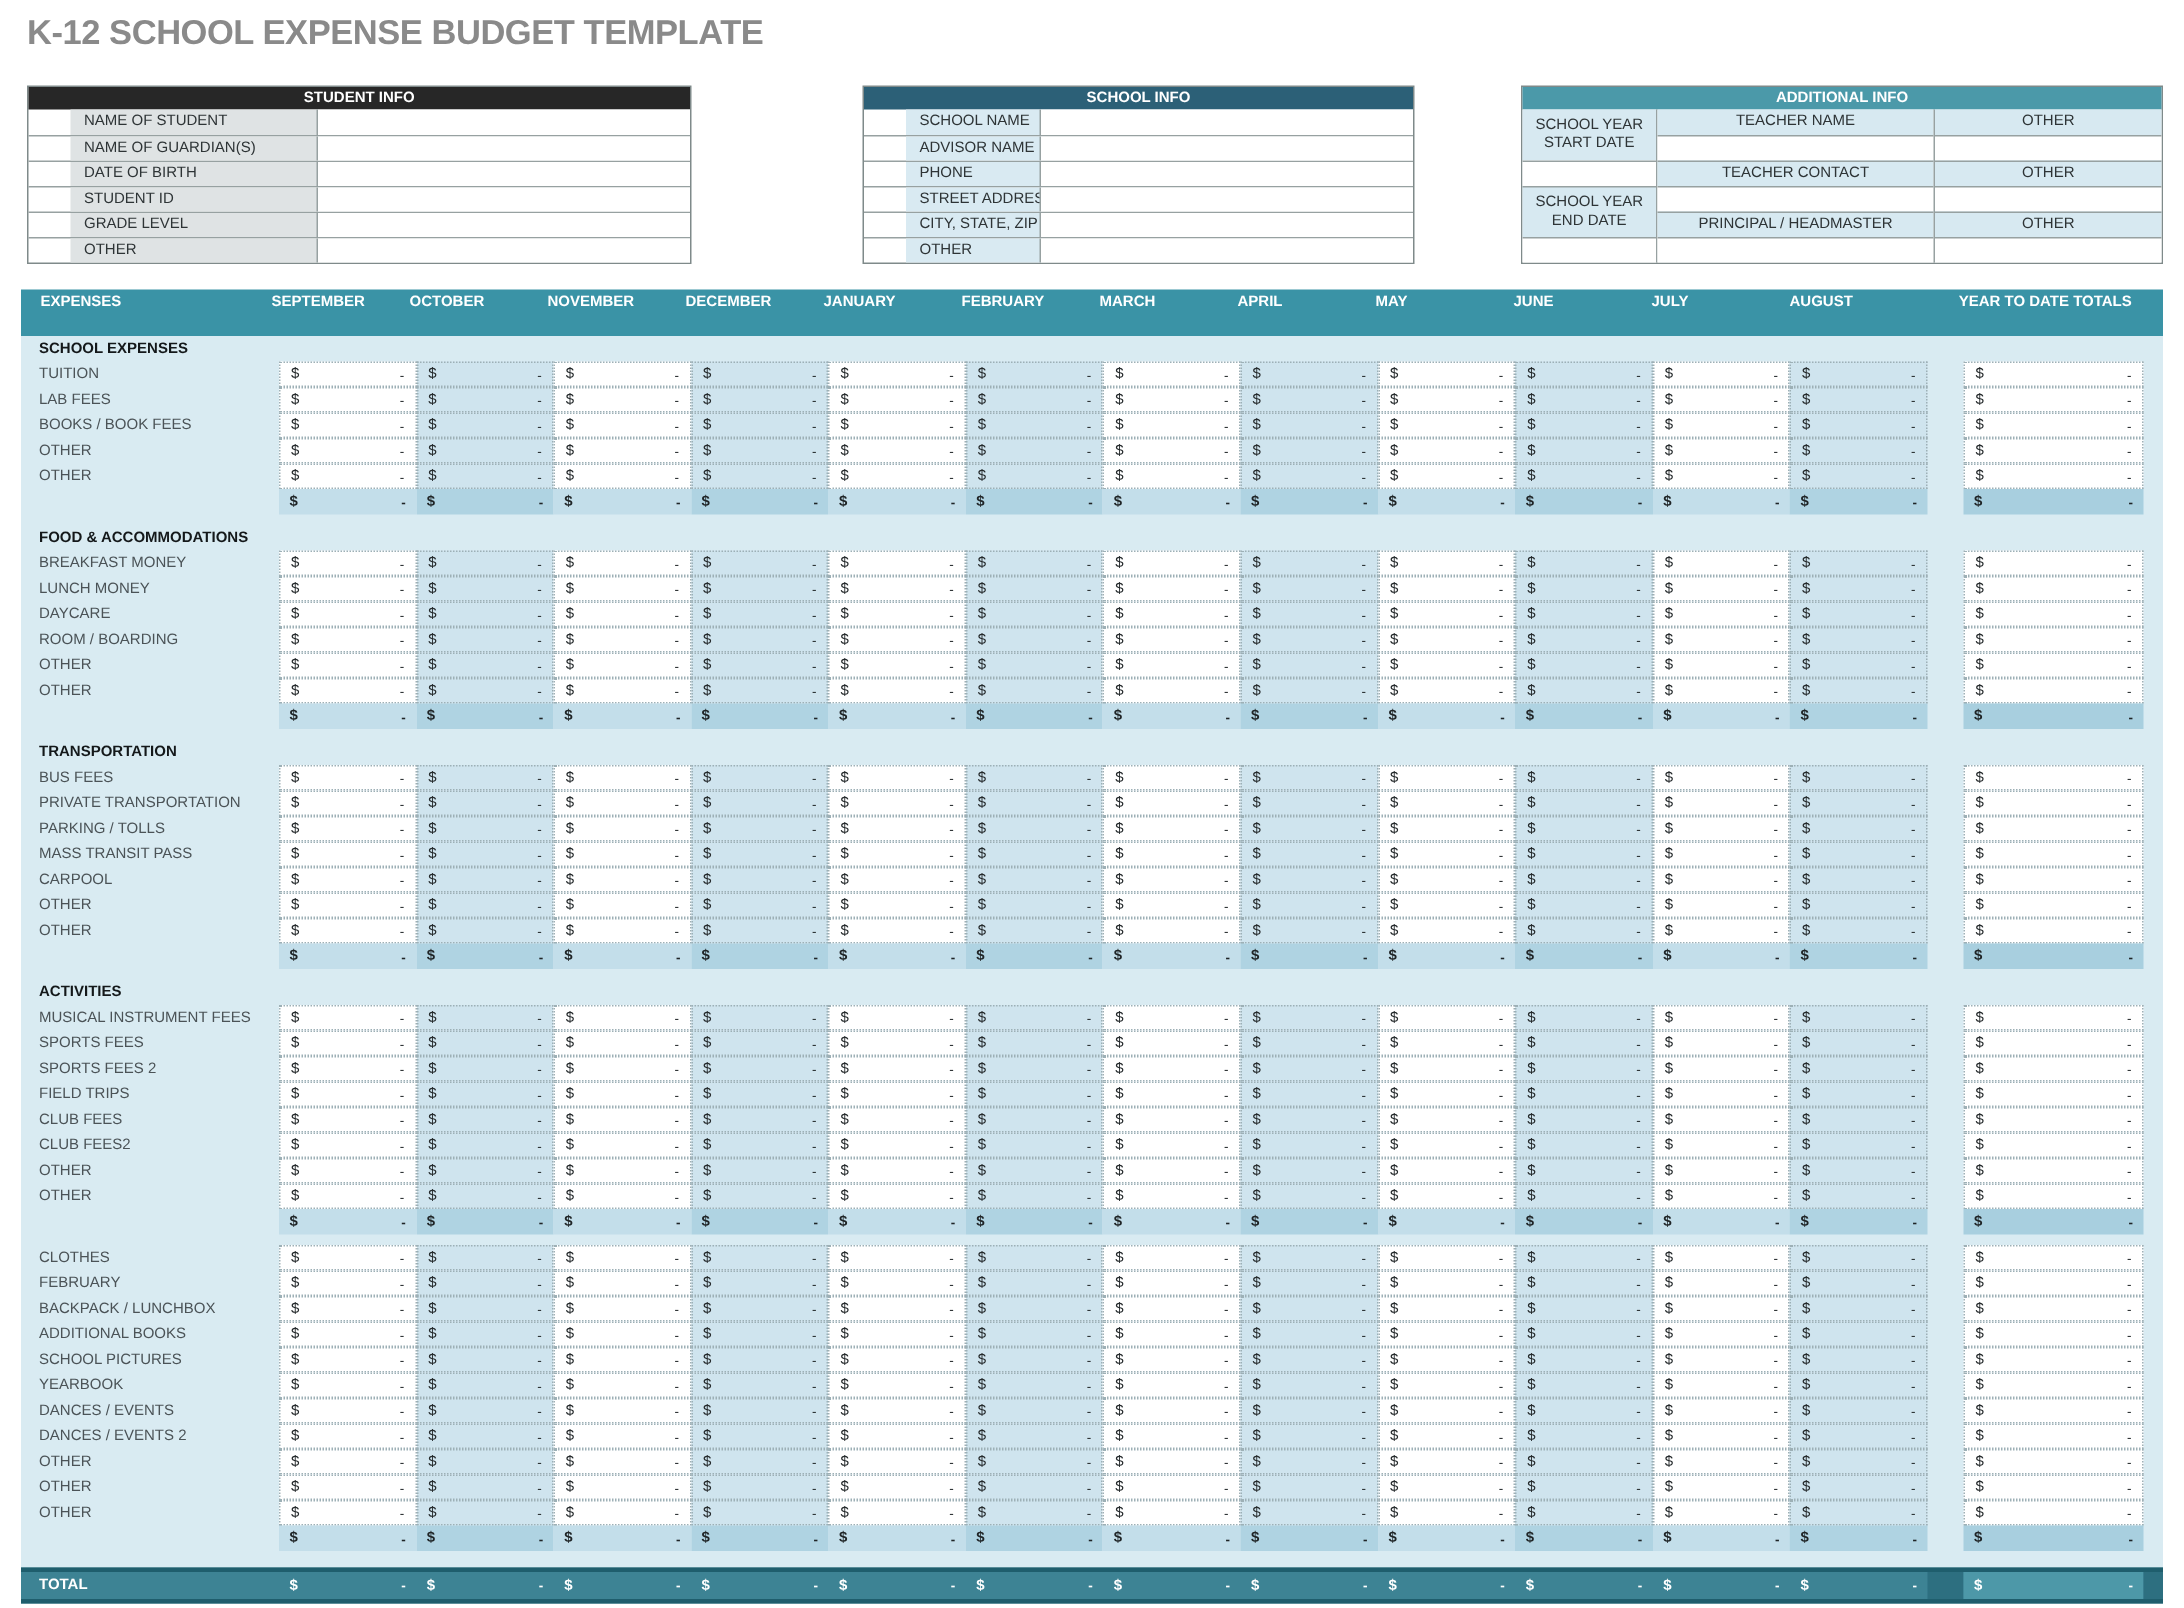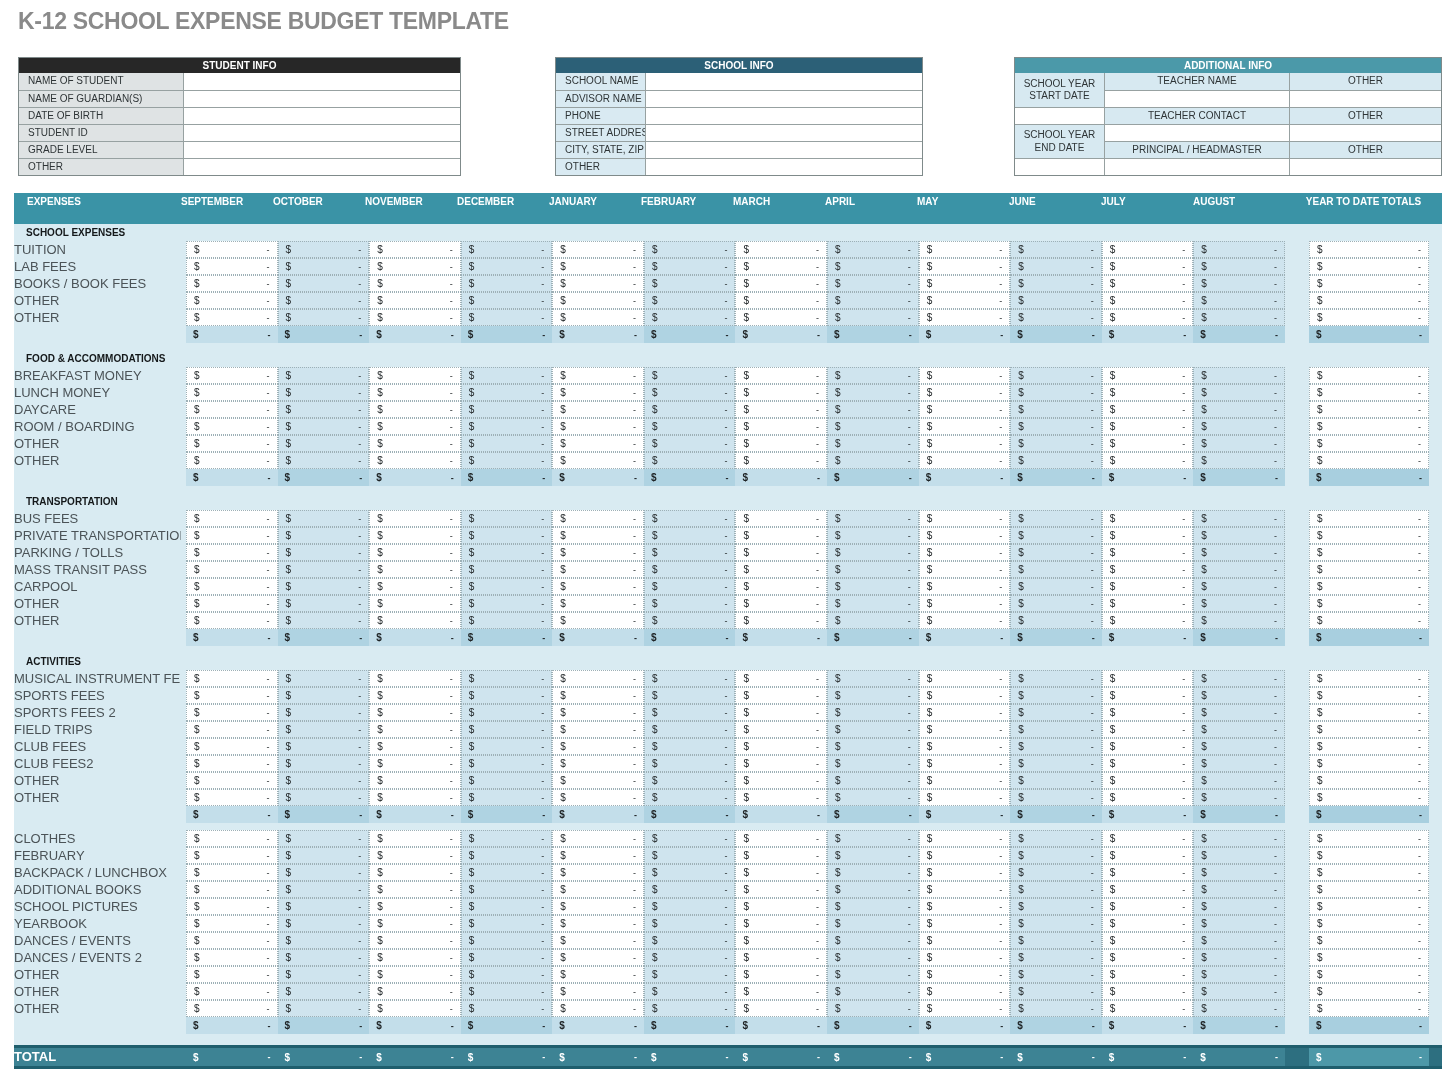--- a/index.html
+++ b/index.html
@@ -10,34 +10,34 @@
     -webkit-font-smoothing:antialiased;
   }
   .title {
     position:absolute; left:18px; top:8px;
     font-size:23px; font-weight:bold; color:#8a8a8a; letter-spacing:-0.3px;
   }
 
   
   .info-table { position:absolute; top:57px; border:1px solid #7f8a8a; background:#fff; }
   .student { left:18px;  width:443px; }
-  .school  { left:555px; width:368px; }
+  .school  { left:575px; width:368px; }
   .addl    { left:1014px; width:428px; }
   .info-header {
     height:15px; line-height:15px; text-align:center;
     color:#fff; font-size:10px; font-weight:bold;
   }
   .hdr-dark  { background:#272727; }
   .hdr-teal  { background:#2c6077; }
   .hdr-lteal { background:#4b99a9; }
   .info-row { display:flex; height:17px; }
   .info-row + .info-row { border-top:1px solid #97a1a1; }
   .info-label {
     font-size:10px; color:#2e3436; line-height:16px; padding-left:9px;
-    border-right:1px solid #97a1a1; white-space:nowrap; overflow:hidden;
+    border-right:1px solid #97a1a1; white-space:nowrap; overflow:hidden;margin-left:28px;
   }
   .student .info-label { width:165px; background:#dfe3e4; }
   .school  .info-label { width:90px;  background:#d9eaf2; }
   .info-value { flex:1; background:#fff; }
 
   
   .a-grid { display:flex; }
   .a-col { display:flex; flex-direction:column; }
   .a-col + .a-col { border-left:1px solid #97a1a1; }
   .a-col-left  { width:89px; }
@@ -54,21 +54,21 @@
 
   
   .budget { position:absolute; left:14px; top:193px; width:1428px; }
   .b-header { display:flex; height:31px; background:#3a93a6; color:#fff; font-size:10px; font-weight:bold; }
   .bh-label { width:167px; line-height:17px; padding-left:13px; }
   .bh-month { width:92px;  line-height:17px; }
   .bh-ytd   { width:157px; line-height:17px; text-align:center; }
   .b-body { background:#d9ebf2; }
   .b-row { display:flex; height:17px; }
   .b-section-label { padding-left:12px; font-size:10px; font-weight:bold; color:#14181a; line-height:18px; white-space:nowrap; }
-  .b-rowlabel { width:167px; font-size:13px; color:#4b5357; line-height:17px; white-space:nowrap; overflow:hidden; }
+  .b-rowlabel { width:167px; padding-left:12px; font-size:10px; color:#4b5357; line-height:17px; white-space:nowrap; overflow:hidden; }
   .b-cells { display:flex; width:1104px; padding-left:5px; }
   .b-cell {
     display:flex; justify-content:space-between; align-items:center;
     padding:0 7px; font-size:10px; color:#24292b;
     border:1px dotted #9db0b6;
   }
   .b-cells .b-cell { flex:1; }
   .b-cell.white { background:#fff; }
   .b-cell.tint  { background:#cfe4ee; }
   .b-gap  { width:24px; }

